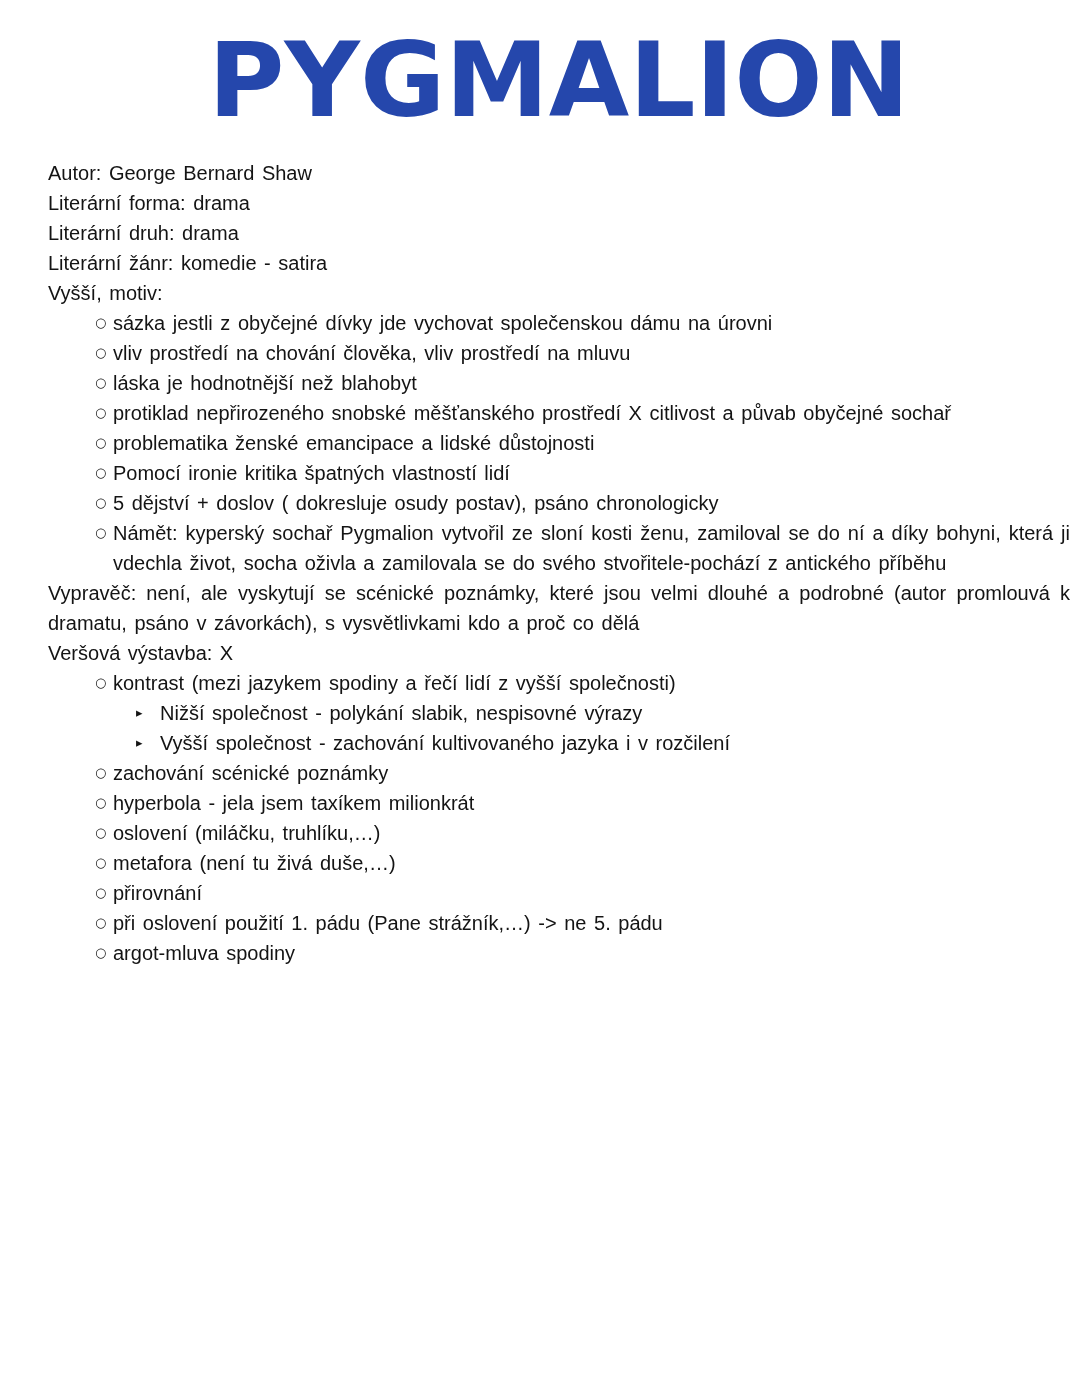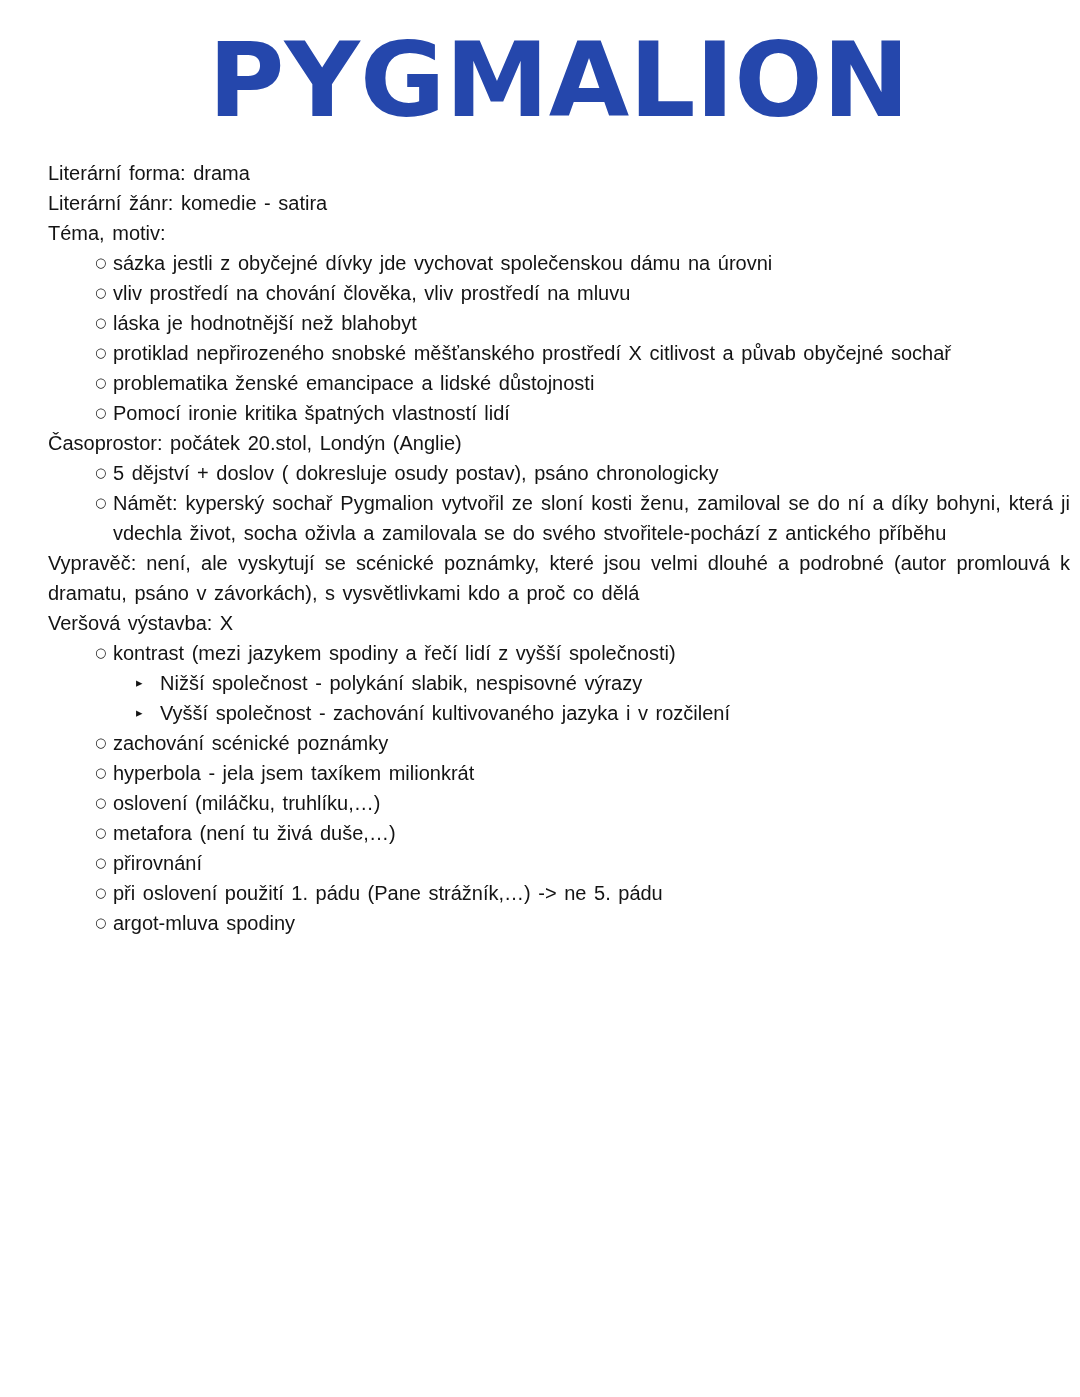--- a/index.html
+++ b/index.html
@@ -68,25 +68,27 @@
 </style>
 </head>
 <body>
 
 <div class="page">
 
   <h1 class="title" style="color: rgb(37, 71, 172);">PYGMALION</h1>
 
   <div class="doc-body">
 
+    <div class="line">Autor: George Bernard Shaw</div>
     <div class="line">Literární forma: drama</div>
+    <div class="line">Literární druh: drama</div>
     <div class="line">Literární žánr: komedie - satira</div>
 
 
-    <div class="line">Téma, motiv:</div>
+    <div class="line">Vyšší, motiv:</div>
 
     <div class="line bullet">
       <span class="marker">○</span>
       <span class="btxt">sázka jestli z obyčejné dívky jde vychovat společenskou dámu na úrovni</span>
     </div>
     <div class="line bullet">
       <span class="marker">○</span>
       <span class="btxt">vliv prostředí na chování člověka, vliv prostředí na mluvu</span>
     </div>
     <div class="line bullet">
@@ -99,21 +101,20 @@
     </div>
     <div class="line bullet">
       <span class="marker">○</span>
       <span class="btxt">problematika ženské emancipace a lidské důstojnosti</span>
     </div>
     <div class="line bullet">
       <span class="marker">○</span>
       <span class="btxt">Pomocí ironie kritika špatných vlastností lidí</span>
     </div>
 
-    <div class="line">Časoprostor: počátek 20.stol, Londýn (Anglie)</div>
 
     <div class="line bullet">
       <span class="marker">○</span>
       <span class="btxt">5 dějství + doslov ( dokresluje osudy postav), psáno chronologicky</span>
     </div>
     <div class="line bullet">
       <span class="marker">○</span>
       <span class="btxt just">Námět: kyperský sochař Pygmalion vytvořil ze sloní kosti ženu, zamiloval se do ní a díky bohyni, která ji vdechla život, socha oživla a zamilovala se do svého stvořitele-pochází z antického příběhu</span>
     </div>
 

